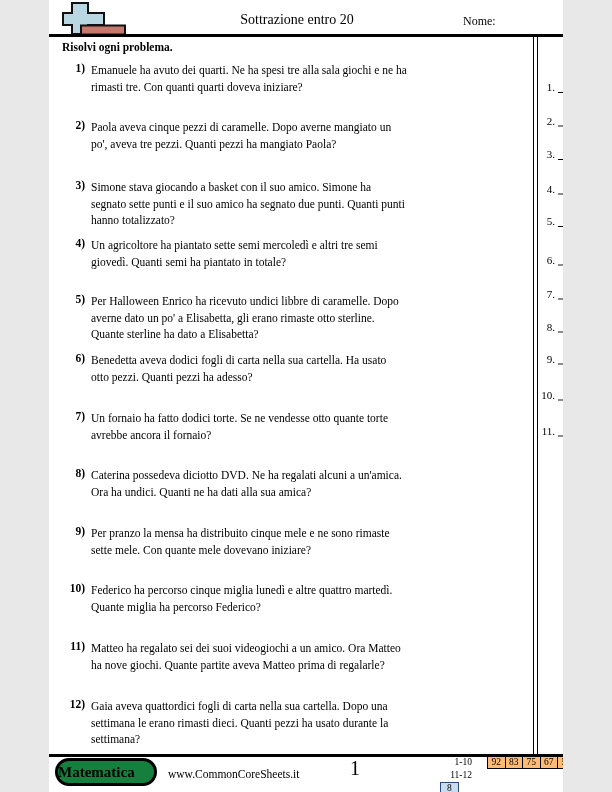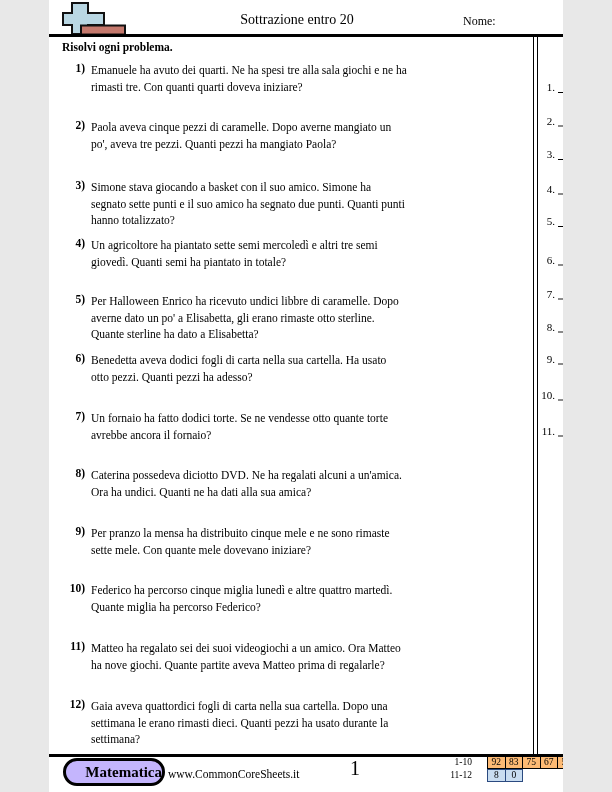--- a/index.html
+++ b/index.html
@@ -22,22 +22,22 @@
     border-left:1.5px solid #000;border-right:1.5px solid #000;}
   .answers-title{position:absolute;left:490px;top:39px;width:120px;text-align:center;
     font-size:14px;font-weight:bold;text-decoration:underline;letter-spacing:1px;}
   .ans-row{position:absolute;left:484px;width:124px;height:16px;font-size:11px;}
   .ans-num{display:inline-block;width:22px;text-align:right;vertical-align:bottom;}
   .ans-line{display:inline-block;width:86px;height:12px;margin-left:3px;vertical-align:bottom;}
   .ans-line.dark{border-bottom:1px solid #000;}
   .ans-line.gray{border-bottom:2px solid var(--line-gray);}
   
   .footer-rule{position:absolute;left:0;top:754px;width:612px;height:3px;background:#000;}
-  .badge{position:absolute;left:14px;top:758px;width:96px;height:22px;background:#c4b5fd;
-    border:3px solid #000;border-radius:15px;text-align:right;font-weight:bold;
+  .badge{position:absolute;left:6px;top:758px;width:96px;height:22px;background:#15803d;
+    border:3px solid #000;border-radius:15px;text-align:left;font-weight:bold;
     font-size:15px;line-height:22px;}
   .website{position:absolute;left:119px;top:768px;font-size:11.5px;}
   .page-num{position:absolute;left:294px;top:757px;width:24px;text-align:center;font-size:20px;}
   .score-stub{position:absolute;left:517px;top:741px;width:3px;height:13px;
     border-left:1.5px solid #000;border-right:1.5px solid #000;}
   .score-row{position:absolute;left:392px;display:flex;align-items:stretch;height:13px;}
   .score-label{width:31px;text-align:right;padding-right:16px;font-size:9.5px;line-height:13px;}
   .score-cell{box-sizing:border-box;width:18.5px;margin-left:-1px;text-align:center;
     font-size:9.5px;line-height:11px;border:1px solid #000;background:#fdba74;}
   .score-cell.hl{background:var(--blue-fill);border-color:var(--blue-border);}
@@ -75,21 +75,21 @@
         <span class="score-cell">83</span>
         <span class="score-cell">75</span>
         <span class="score-cell">67</span>
         <span class="score-cell">58</span>
         <span class="score-cell hl">50</span>
         <span class="score-cell hl">42</span>
         <span class="score-cell hl">33</span>
         <span class="score-cell hl">25</span>
         <span class="score-cell hl">17</span>
       </div>
-      <div class="score-row" style="top: 769px;">
+      <div class="score-row" style="top: 769px; flex-direction: column;">
         <span class="score-label">11-12</span>
         <span class="score-cell hl">8</span>
         <span class="score-cell hl">0</span>
       </div>
     </div>
 
 <div class="problem" style="top: 62px;">
       <span class="p-num">1)</span>
       <div class="p-text">Emanuele ha avuto dei quarti. Ne ha spesi tre alla sala giochi e ne ha
 rimasti tre. Con quanti quarti doveva iniziare?</div>

